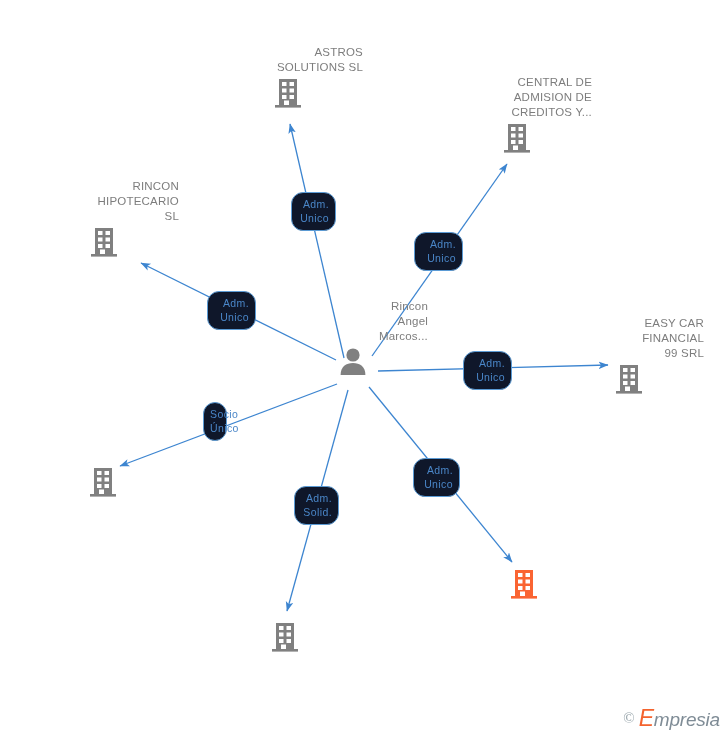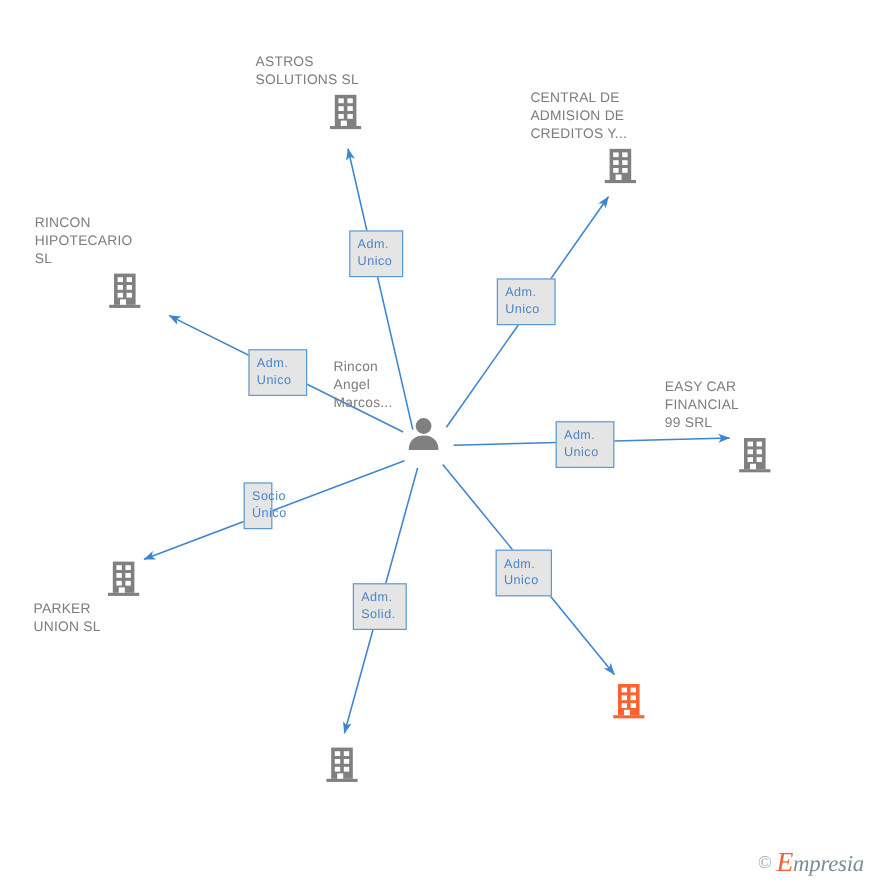--- a/index.html
+++ b/index.html
@@ -23,21 +23,21 @@
     left: 0;
     top: 0;
     width: 728px;
     height: 740px;
   }
   
   .node {
     position: absolute;
     width: 150px;
     margin-left: -75px;
-    text-align: left;
+    text-align: right;
     color: #808080;
     font-size: 11.5px;
     line-height: 15px;
     letter-spacing: 0.2px;
   }
   .node .label {
     white-space: pre-line;
     color: #7d7d7d;
   }
   .node .icon {
@@ -45,48 +45,48 @@
     margin: 0 auto;
   }
   .node.label-top .icon { margin-top: 2px; }
   .node.label-bottom .icon { margin-bottom: 3px; }
 
   
   .edge-label {
     position: absolute;
     box-sizing: border-box;
     border: 1.3px solid #5b9bd5;
-    border-radius: 0;
-    background: #e5e5e5;
+    border-radius: 12px;
+    background: #0f172a;
     color: #4a86c8;
     font-size: 10.5px;
     line-height: 14px;
     letter-spacing: 0.4px;
-    text-align: left;
+    text-align: right;
     padding: 4px 6px 5px 6px;
     white-space: pre-line;
   }
 
   
   #watermark {
     position: absolute;
     right: 8px;
     bottom: 8px;
     display: flex;
     align-items: center;
     gap: 4px;
     user-select: none;
   }
   #watermark .cmark {
     color: #9aa7ad;
     font-size: 15px;
     font-family: "Liberation Serif", serif;
   }
   #watermark .wordmark {
-    font-family: Liberation Serif, serif;
+    font-family: Liberation Sans, sans-serif;
     font-style: italic;
     font-size: 19px;
     color: #7f8c96;
     letter-spacing: -0.2px;
   }
   #watermark .wordmark .e {
     color: #f4632e;
     font-size: 23px;
   }
 </style>
@@ -210,22 +210,20 @@
       <rect x="6" y="2" width="18" height="26" fill="#808080"></rect>
       <rect x="2" y="28" width="26" height="2.6" fill="#808080"></rect>
       <rect x="9" y="5" width="4.5" height="4" fill="#ffffff"></rect>
       <rect x="16.5" y="5" width="4.5" height="4" fill="#ffffff"></rect>
       <rect x="9" y="11.5" width="4.5" height="4" fill="#ffffff"></rect>
       <rect x="16.5" y="11.5" width="4.5" height="4" fill="#ffffff"></rect>
       <rect x="9" y="18" width="4.5" height="4" fill="#ffffff"></rect>
       <rect x="16.5" y="18" width="4.5" height="4" fill="#ffffff"></rect>
       <rect x="11" y="23.5" width="5" height="4.5" fill="#ffffff"></rect>
     </svg>
-    <div class="label">PARKER
-UNION SL</div>
   </div>
 
   <div class="node label-bottom" style="left:285px; top:621px;">
     <svg class="icon" width="30" height="32" viewBox="0 0 30 32" xmlns="http://www.w3.org/2000/svg">
       <rect x="6" y="2" width="18" height="26" fill="#808080"></rect>
       <rect x="2" y="28" width="26" height="2.6" fill="#808080"></rect>
       <rect x="9" y="5" width="4.5" height="4" fill="#ffffff"></rect>
       <rect x="16.5" y="5" width="4.5" height="4" fill="#ffffff"></rect>
       <rect x="9" y="11.5" width="4.5" height="4" fill="#ffffff"></rect>
       <rect x="16.5" y="11.5" width="4.5" height="4" fill="#ffffff"></rect>

